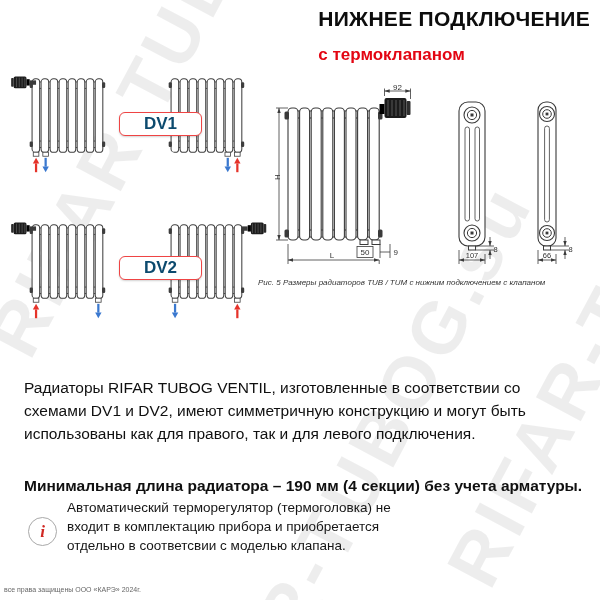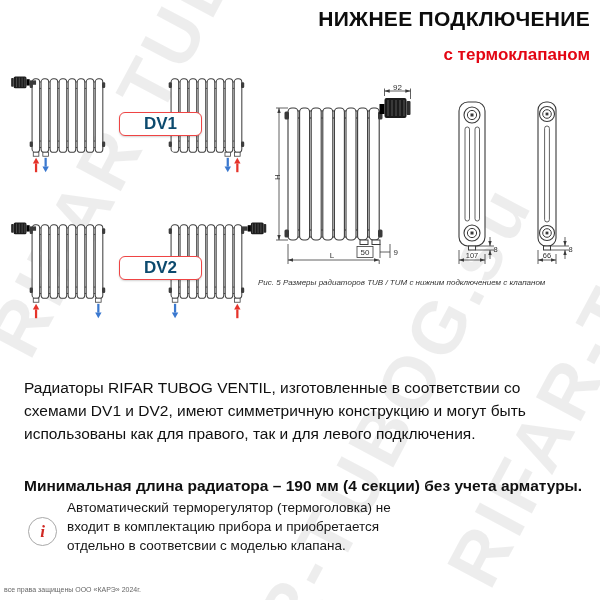--- a/index.html
+++ b/index.html
@@ -2,21 +2,21 @@
 <html><head>
 <meta charset="utf-8">
 <style>
   html,body{margin:0;padding:0;}
   .page{position:relative;width:600px;height:600px;background:#fff;overflow:hidden;
         font-family:"Liberation Sans",sans-serif;color:#111;}
   .watermarks{position:absolute;inset:0;overflow:hidden;pointer-events:none;z-index:0;}
   .wm{position:absolute;font-size:74px;font-weight:800;letter-spacing:5px;
       color:rgba(0,0,0,0.07);white-space:nowrap;transform:rotate(-62deg);transform-origin:0 0;}
   .content{position:absolute;inset:0;z-index:1;}
-  .hdr{position:absolute;top:7px;right:10px;text-align:right;}
+  .hdr{position:absolute;top:7px;right:10px;}
   .hdr .title{font-size:21px;font-weight:800;letter-spacing:.3px;color:#0d0d0d;}
   .hdr .subtitle{font-size:17px;font-weight:800;color:#e30613;margin-top:14px;}
   .scheme-badge{position:absolute;border:1px solid #ef4444;border-radius:6px;
       background:#fff;box-shadow:0 1px 2px rgba(0,0,0,.18);padding:1px 24px;
       font-size:17px;font-weight:800;color:#0c4a6e;}
   .illu{position:absolute;}
   .caption{position:absolute;left:258px;top:267px;font-size:8px;font-style:italic;color:#333;margin-top:11px;}
   .draw-note{position:absolute;left:281px;top:293px;font-size:10.5px;font-style:italic;
       color:#222;line-height:1.55;}
   .para{position:absolute;left:24px;top:377px;width:556px;font-size:15.5px;line-height:1.47;color:#101010;}

